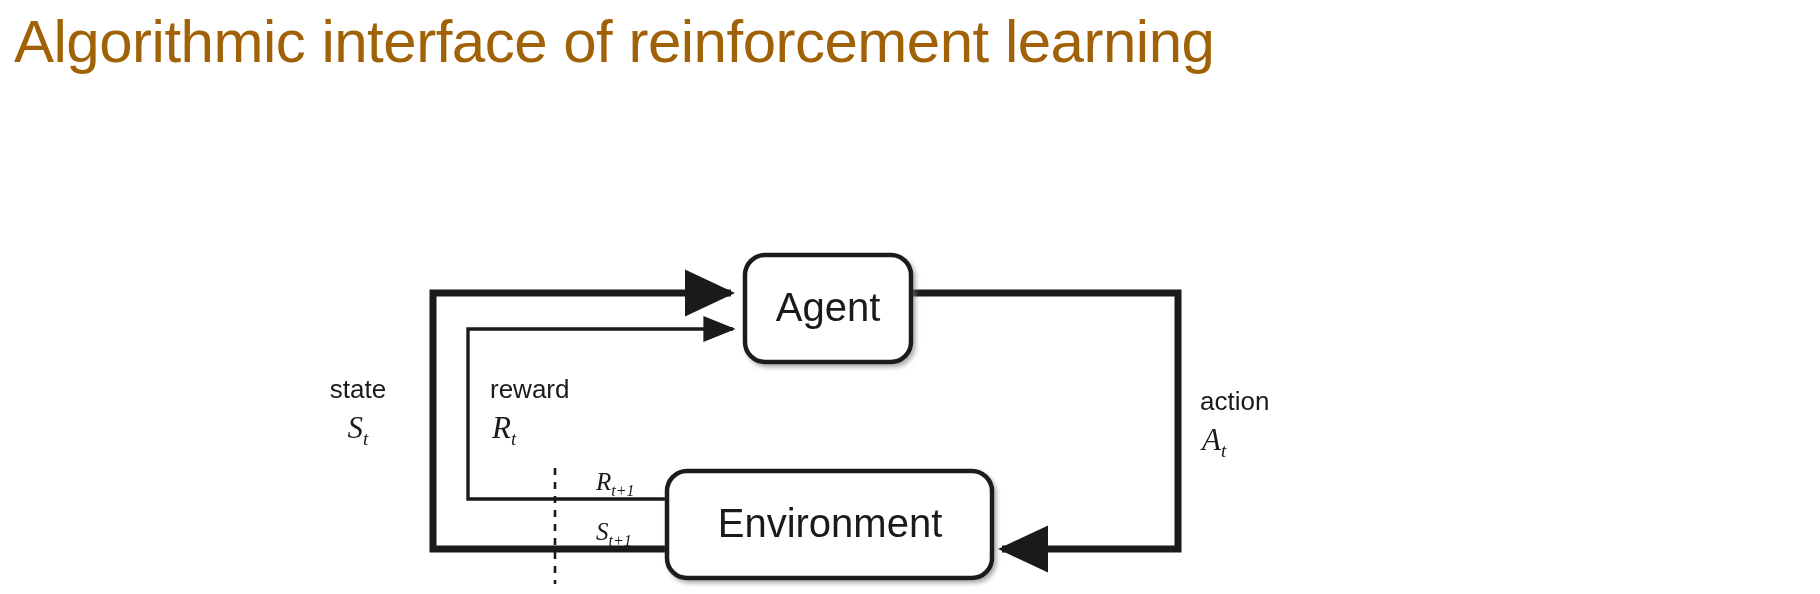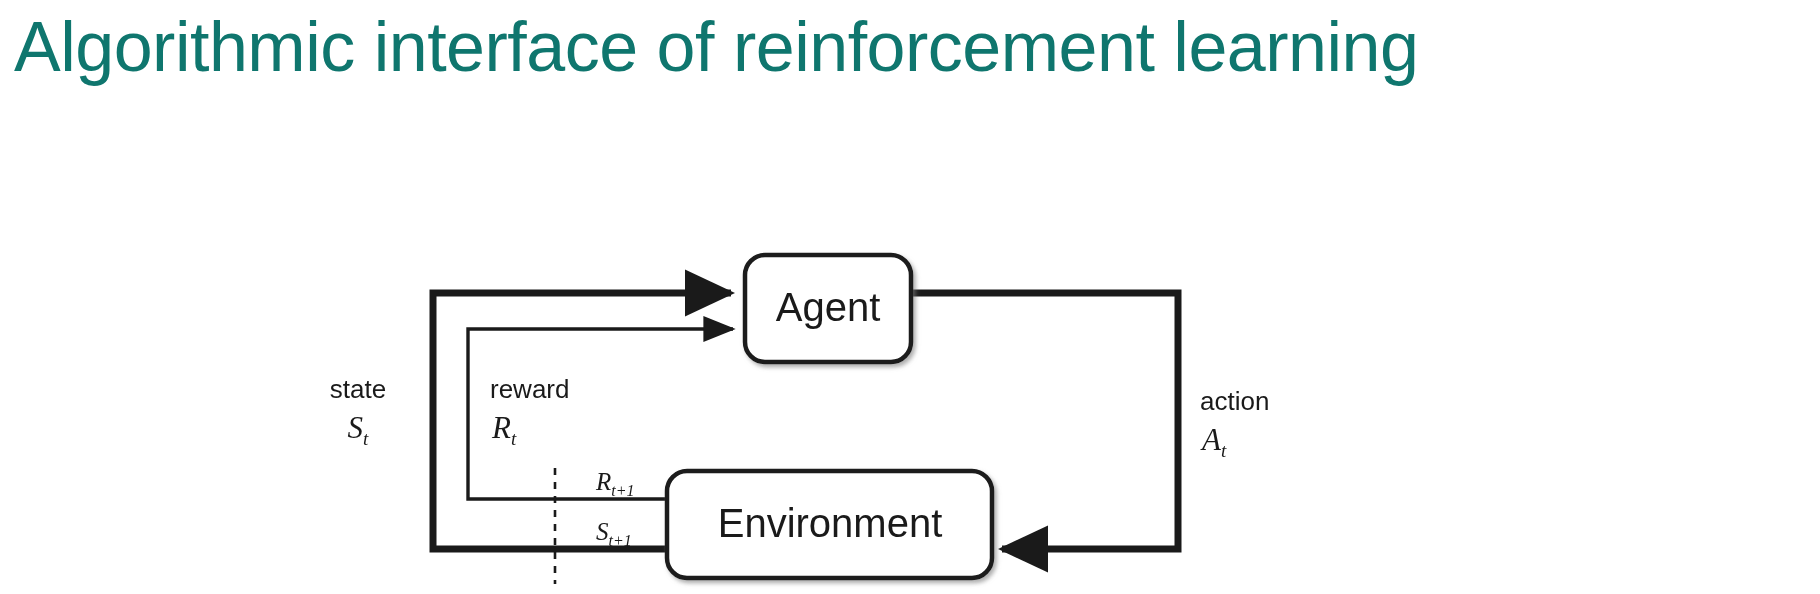--- a/index.html
+++ b/index.html
@@ -19,24 +19,24 @@
     width: 1820px;
     height: 594px;
     background: #ffffff;
   }
   #slide-title {
     position: absolute;
     left: 14px;
     top: 8px;
     width: 1800px;
     font-family: "Liberation Sans", sans-serif;
-    font-size: 70px;
+    font-size: 60px;
     font-weight: 300;
     letter-spacing: -0.5px;
-    color: #0f766e;
+    color: #a16207;
     white-space: nowrap;
     line-height: 1.12;
     transform: scaleX(1.0);
     transform-origin: left top;
   }
   #diagram-wrap {
     position: absolute;
     left: 0;
     top: 0;
     width: 1820px;

